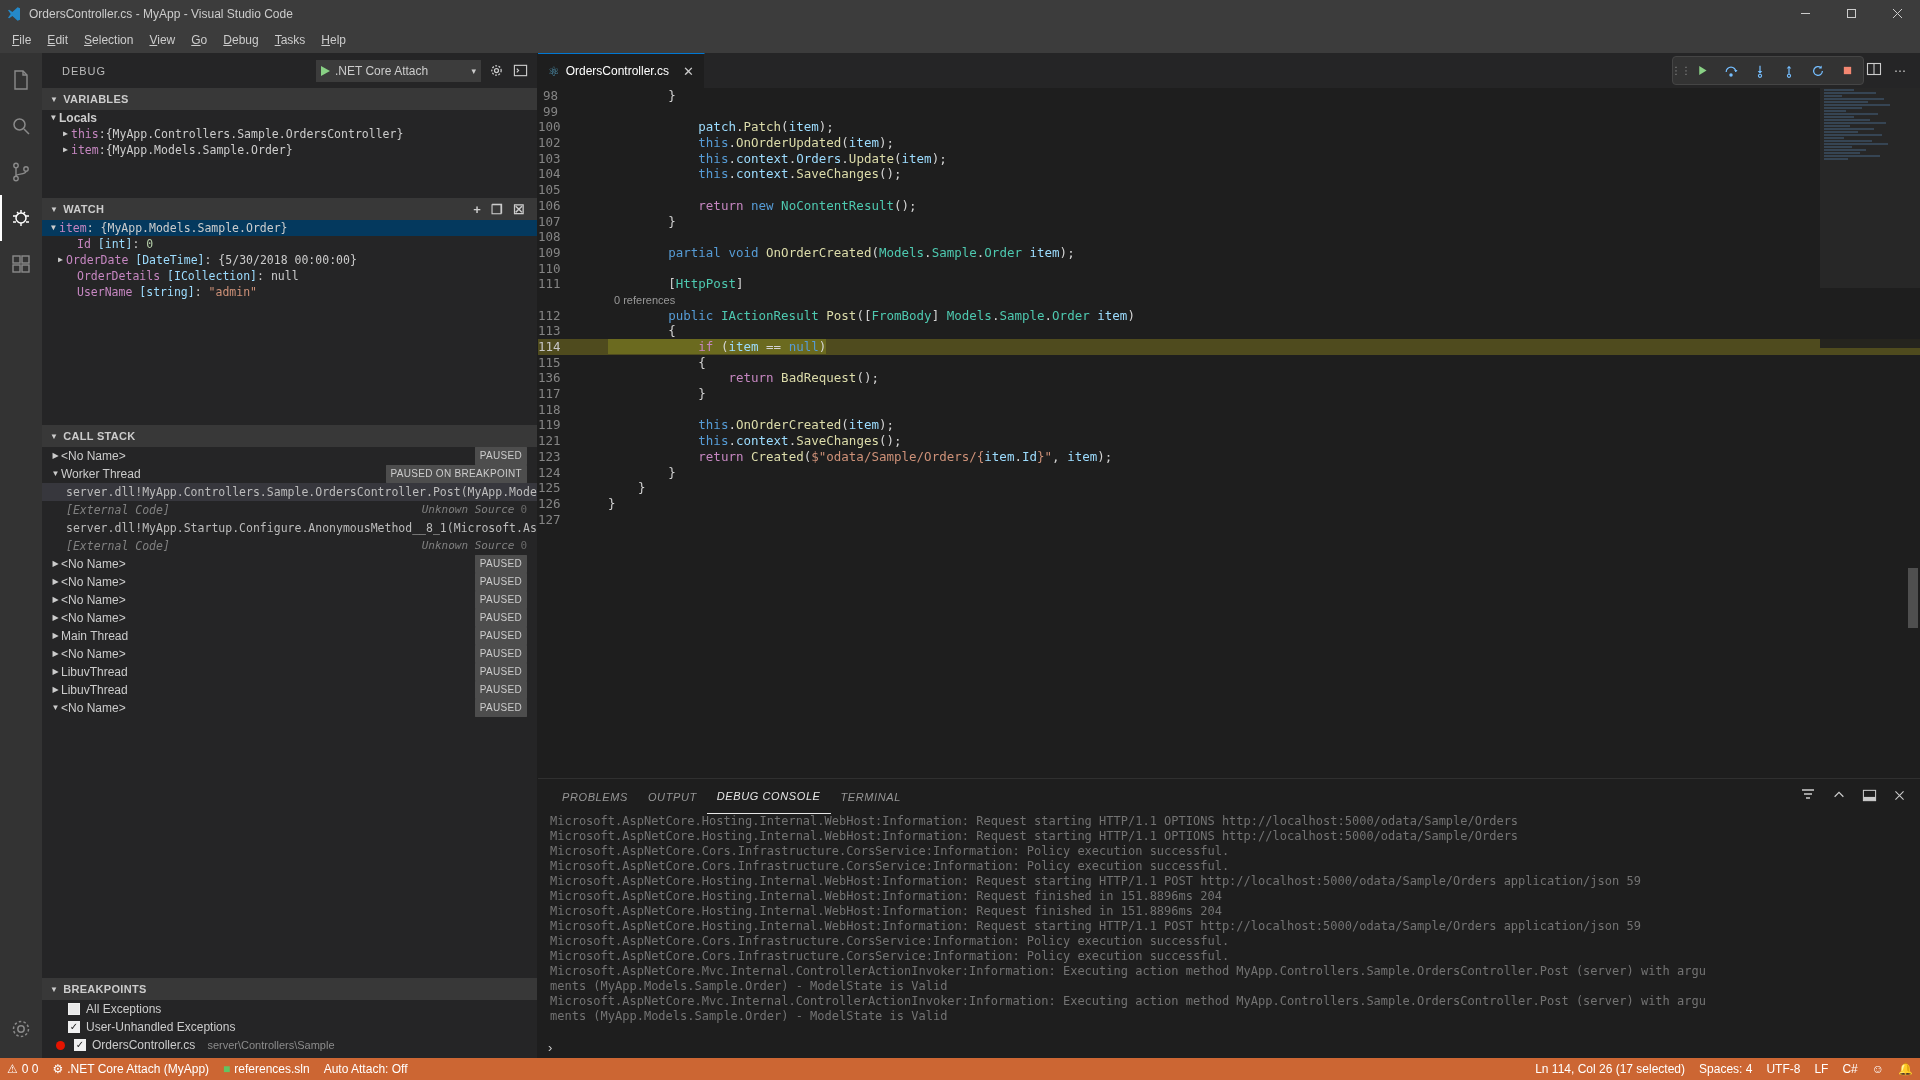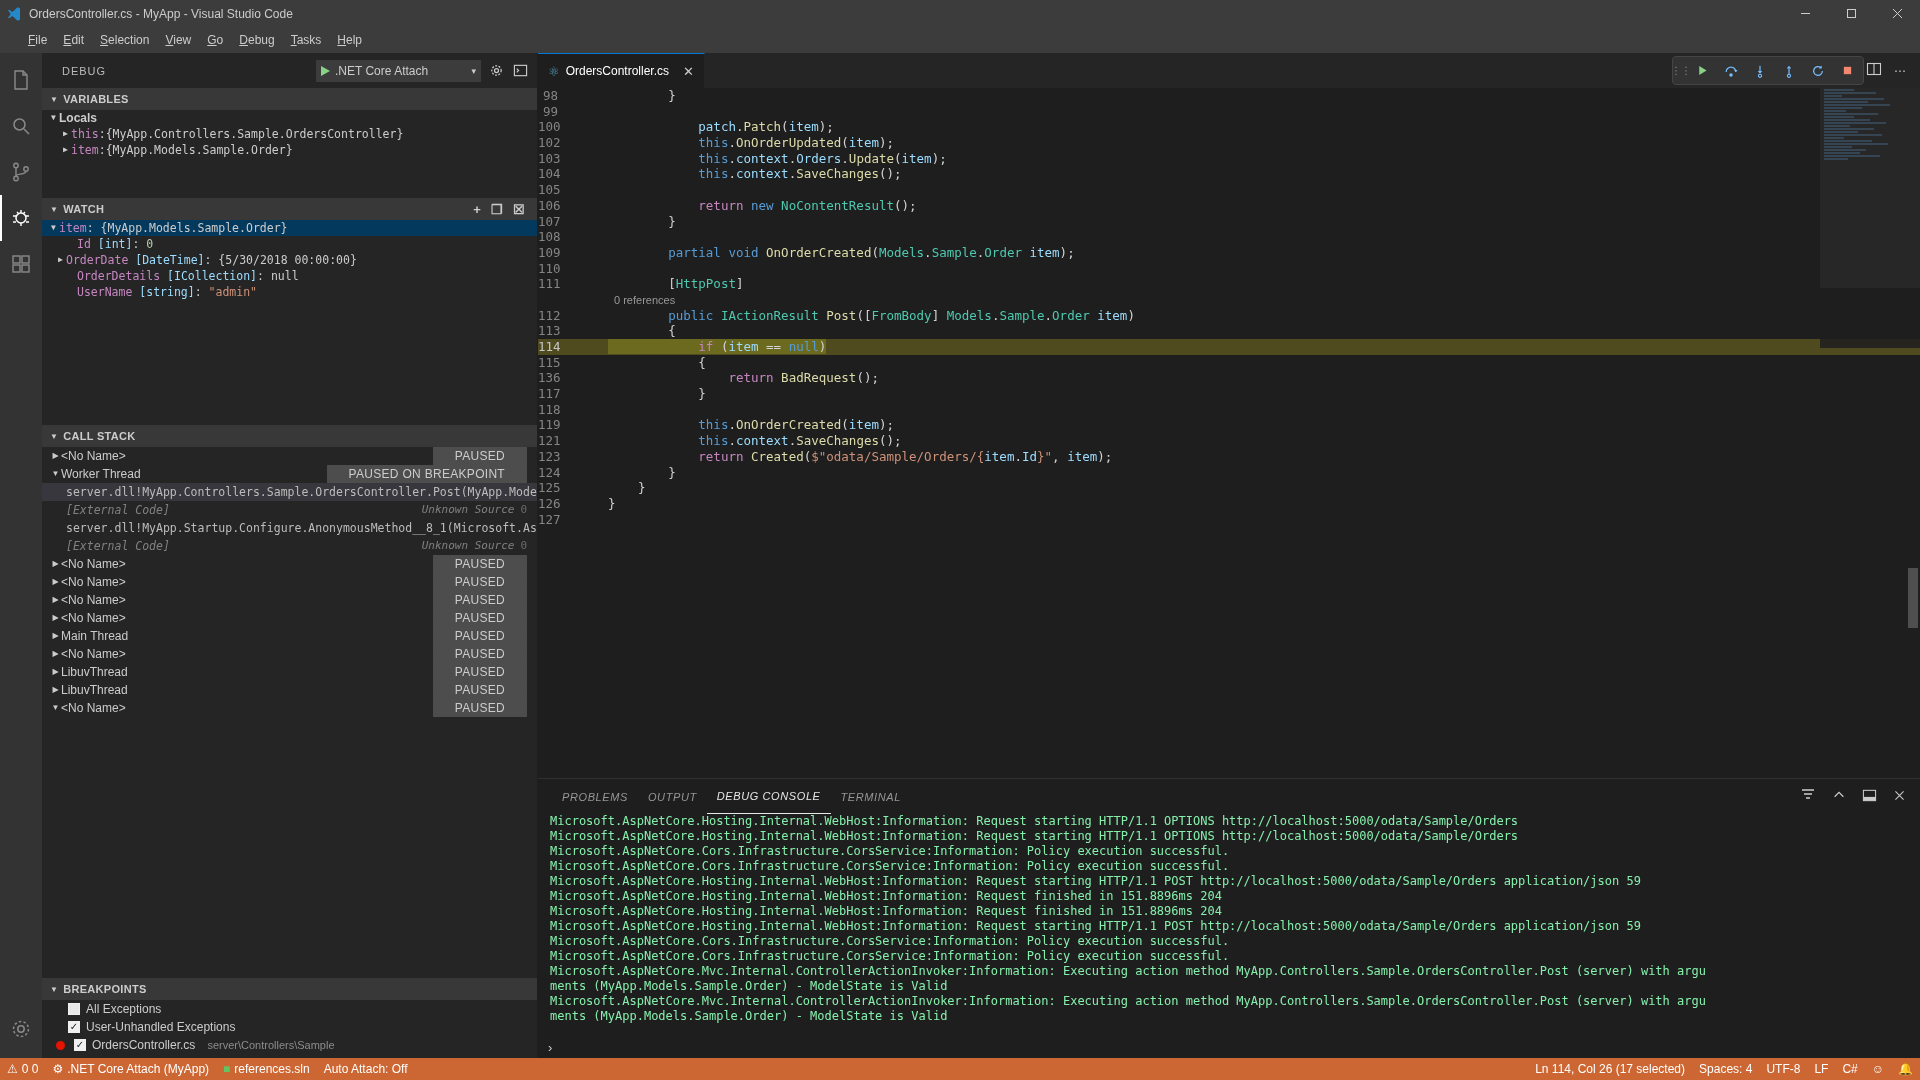--- a/index.html
+++ b/index.html
@@ -20,21 +20,21 @@
   }
   .vs-logo { width:16px; height:16px; margin-right:7px; flex:0 0 16px; }
   .title-text { font-size:12px; color:#cccccc; white-space:nowrap; }
   .win-controls { position:absolute; right:0; top:0; height:27px; display:flex; }
   .win-btn { width:46px; height:27px; display:flex; align-items:center; justify-content:center;
              color:#cccccc; font-size:12px; }
 
   
   .menubar {
     height:26px; background:#3c3c3c; display:flex; align-items:center;
-    flex:0 0 26px; padding-left:20px; gap:0;
+    flex:0 0 26px; padding-left:4px; gap:0;
   }
   .menu-item {
     padding:3px 8px; font-size:12px; color:#cccccc; white-space:nowrap;
   }
   .menu-item u { text-decoration:underline; }
 
   
   .body-row { flex:1 1 auto; display:flex; min-height:0; }
 
   
@@ -105,22 +105,22 @@
   .cs-row {
     height:18px; display:flex; align-items:center; white-space:nowrap; overflow:hidden;
     font-size:12px; line-height:18px; font-family:"Liberation Sans",sans-serif;
   }
   .cs-row.mono { font-family:"DejaVu Sans Mono", monospace; font-size:11.5px; }
   .cs-row.sel { background:#37373d; }
   .thread-name { color:#cccccc; }
   .frame-name { color:#bcbcbc; }
   .ext-code { color:#808080; font-style:italic; }
   .badge {
-    margin-left:auto; background:#4d4d4d; color:#cccccc; font-size:12px;
-    padding:1px 22px; border-radius:2px; letter-spacing:.3px;
+    margin-left:auto; background:#4d4d4d; color:#cccccc; font-size:10px;
+    padding:1px 5px; border-radius:2px; letter-spacing:.3px;
     font-family:"Liberation Sans",sans-serif; margin-right:10px;
   }
   .src-meta { margin-left:auto; color:#808080; font-style:italic; font-size:11px; margin-right:6px;}
   .src-num { color:#6a6a6a; font-style:normal; margin-right:10px; font-size:11px;}
 
   
   .bp-row { height:18px; display:flex; align-items:center; font-size:12px; padding-left:14px; gap:6px;}
   .cbx { width:12px;height:12px; background:#f0f0f0; border:1px solid #f0f0f0; display:inline-flex;
          align-items:center;justify-content:center;color:#1e1e1e;font-size:10px;line-height:1;flex:0 0 12px;}
   .cbx.empty { background:#e8e8e8; color:transparent; }
@@ -194,21 +194,21 @@
   .ptab {
     padding:0 10px; height:35px; display:flex; align-items:center; font-size:11px;
     letter-spacing:.6px; color:#969696; text-transform:uppercase;font-style:italic;
   }
   .ptab.active { color:#e7e7e7; border-bottom:1px solid #e7e7e7; }
   .panel-actions { margin-left:auto; display:flex; align-items:center; gap:16px; padding-right:14px; }
   .panel-actions span { color:#cccccc; }
   .console-body { flex:1 1 auto; overflow:hidden; padding:0 0 0 12px; position:relative;}
   .console-line {
     font-family:"DejaVu Sans Mono", monospace; font-size:12px; line-height:15px;
-    color:#86efac; white-space:pre;
+    color:#737373; white-space:pre;
   }
   .console-input-row { height:22px; display:flex; align-items:center; padding-left:10px; color:#cccccc; }
   .chev { color:#cccccc; font-size:13px; }
 
   
   .statusbar {
     height:22px; flex:0 0 22px; background:#cc6633; display:flex; align-items:center;
     color:#ffffff; font-size:12px; padding:0 0 0 0;
   }
   .sb-item { display:flex; align-items:center; gap:4px; padding:0 7px; height:22px; white-space:nowrap; }

